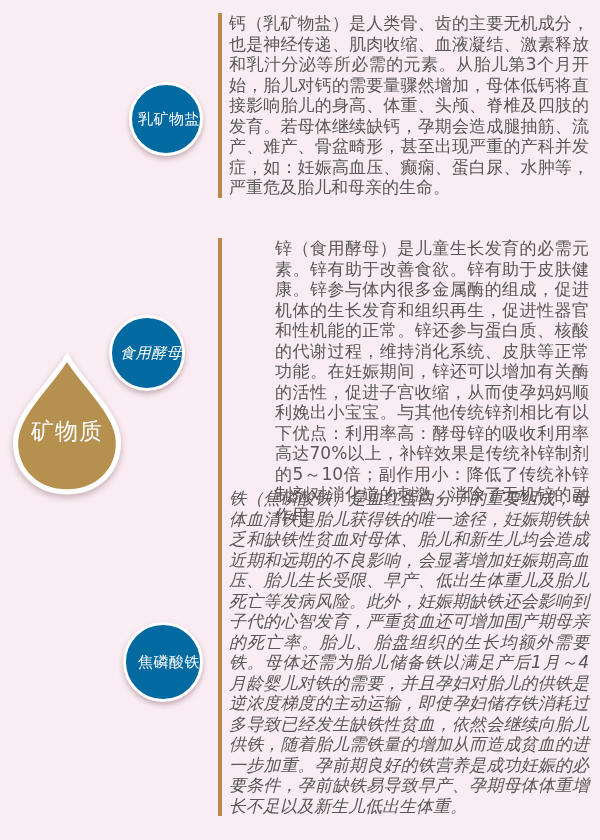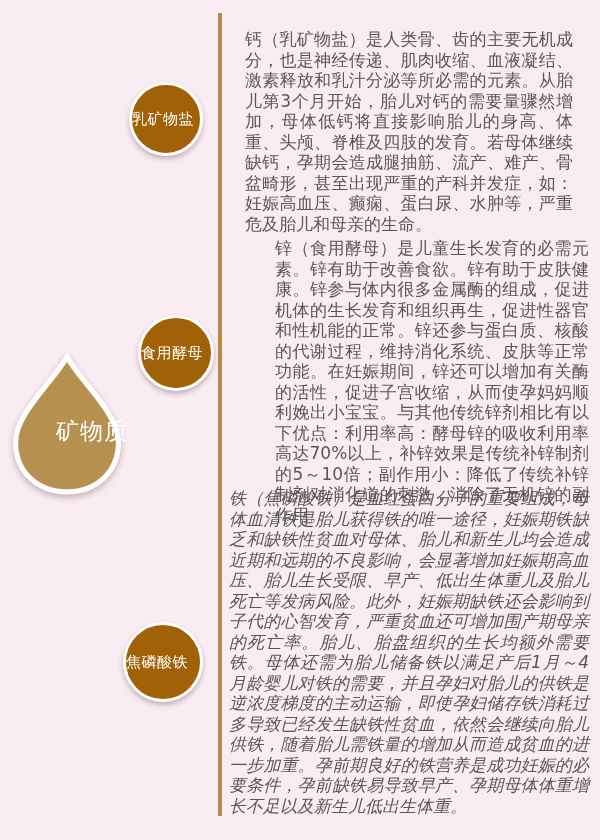--- a/index.html
+++ b/index.html
@@ -30,53 +30,53 @@
     color: #595757;
     text-align: justify;
   }
   .sec-1 { top: 13px; }
   .sec-2 { top: 238px; gap: 46px; }
   .sec-3 { top: 488px; font-style: italic; }
   .badge {
     position: absolute;
     box-sizing: border-box;
     border-radius: 50%;
-    background: #a16207;
+    background: #0369a1;
     border: 3px solid #ffffff;
     box-shadow: 0 3px 5px rgba(140,100,110,0.45);
     display: flex;
     align-items: center;
-    justify-content: flex-start;
+    justify-content: flex-end;
     color: #ffffff;
     font-size: 15px;
     letter-spacing: 0.5px;
     white-space: nowrap;
   }
   .badge-1 { left: 129px; top: 82px;  width: 74px; height: 74px; }
-  .badge-2 { left: 138px; top: 315px; width: 76px; height: 76px; }
+  .badge-2 { left: 109px; top: 315px; width: 76px; height: 76px; font-style: italic; }
   .badge-3 { left: 123px; top: 622px; width: 80px; height: 80px; font-family: Liberation Serif, serif; }
   .mineral-drop {
     position: absolute;
     left: 6px;
     top: 352px;
     width: 122px;
     height: 144px;
   }
   .mineral-drop svg {
     display: block;
     width: 100%;
     height: 100%;
     filter: drop-shadow(0 3px 3px rgba(140,100,110,0.45));
   }
   .drop-label {
     position: absolute;
     left: 0;
     right: 0;
     top: 64px;
-    text-align: right;
+    text-align: center;
     color: #ffffff;
     font-size: 23px;
     letter-spacing: 1px;
   }
 </style>
 </head>
 <body>
 
 <div class="page">
 
@@ -92,21 +92,21 @@
   </div>
   <div class="badge badge-2">
     <span>食用酵母</span>
   </div>
   <div class="badge badge-3">
     <span>焦磷酸铁</span>
   </div>
 
   <div class="section sec-1">
     <span class="section-divider"></span>
-    <p class="section-text" style="margin:16px">钙（乳矿物盐）是人类骨、齿的主要无机成分，也是神经传递、肌肉收缩、血液凝结、激素释放和乳汁分泌等所必需的元素。从胎儿第3个月开始，胎儿对钙的需要量骤然增加，母体低钙将直接影响胎儿的身高、体重、头颅、脊椎及四肢的发育。若母体继续缺钙，孕期会造成腿抽筋、流产、难产、骨盆畸形，甚至出现严重的产科并发症，如：妊娠高血压、癫痫、蛋白尿、水肿等，严重危及胎儿和母亲的生命。</p>
+    <p class="section-text" style="margin:0">钙（乳矿物盐）是人类骨、齿的主要无机成分，也是神经传递、肌肉收缩、血液凝结、激素释放和乳汁分泌等所必需的元素。从胎儿第3个月开始，胎儿对钙的需要量骤然增加，母体低钙将直接影响胎儿的身高、体重、头颅、脊椎及四肢的发育。若母体继续缺钙，孕期会造成腿抽筋、流产、难产、骨盆畸形，甚至出现严重的产科并发症，如：妊娠高血压、癫痫、蛋白尿、水肿等，严重危及胎儿和母亲的生命。</p>
   </div>
 
   <div class="section sec-2">
     <span class="section-divider"></span>
     <p class="section-text" style="margin:0">锌（食用酵母）是儿童生长发育的必需元素。锌有助于改善食欲。锌有助于皮肤健康。锌参与体内很多金属酶的组成，促进机体的生长发育和组织再生，促进性器官和性机能的正常。锌还参与蛋白质、核酸的代谢过程，维持消化系统、皮肤等正常功能。在妊娠期间，锌还可以增加有关酶的活性，促进子宫收缩，从而使孕妈妈顺利娩出小宝宝。与其他传统锌剂相比有以下优点：利用率高：酵母锌的吸收利用率高达70%以上，补锌效果是传统补锌制剂的5～10倍；副作用小：降低了传统补锌制剂对消化道的刺激，消除了无机锌的副作用。</p>
   </div>
 
   <div class="section sec-3">
     <span class="section-divider"></span>
     <p class="section-text" style="margin:0">铁（焦磷酸铁）是血红蛋白分子的重要组成，母体血清铁是胎儿获得铁的唯一途径，妊娠期铁缺乏和缺铁性贫血对母体、胎儿和新生儿均会造成近期和远期的不良影响，会显著增加妊娠期高血压、胎儿生长受限、早产、低出生体重儿及胎儿死亡等发病风险。此外，妊娠期缺铁还会影响到子代的心智发育，严重贫血还可增加围产期母亲的死亡率。胎儿、胎盘组织的生长均额外需要铁。母体还需为胎儿储备铁以满足产后1月～4月龄婴儿对铁的需要，并且孕妇对胎儿的供铁是逆浓度梯度的主动运输，即使孕妇储存铁消耗过多导致已经发生缺铁性贫血，依然会继续向胎儿供铁，随着胎儿需铁量的增加从而造成贫血的进一步加重。孕前期良好的铁营养是成功妊娠的必要条件，孕前缺铁易导致早产、孕期母体体重增长不足以及新生儿低出生体重。</p>

